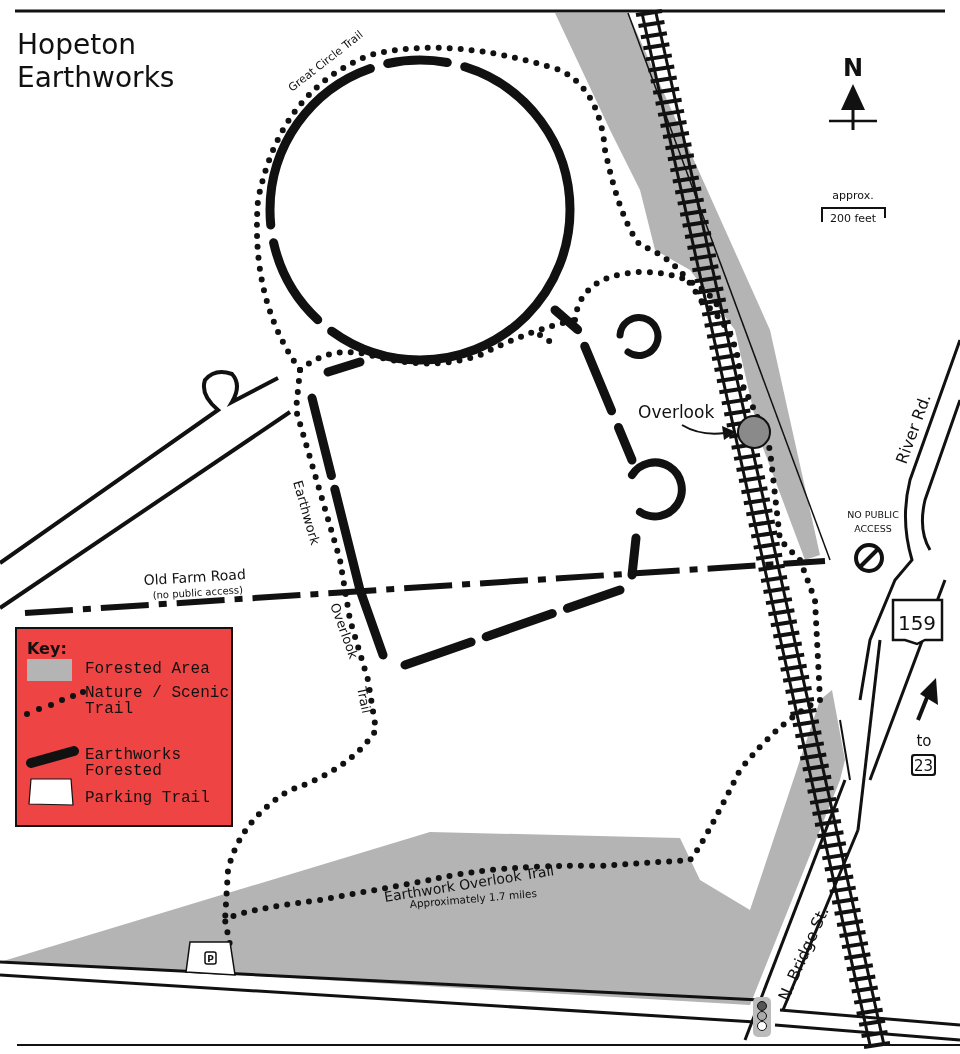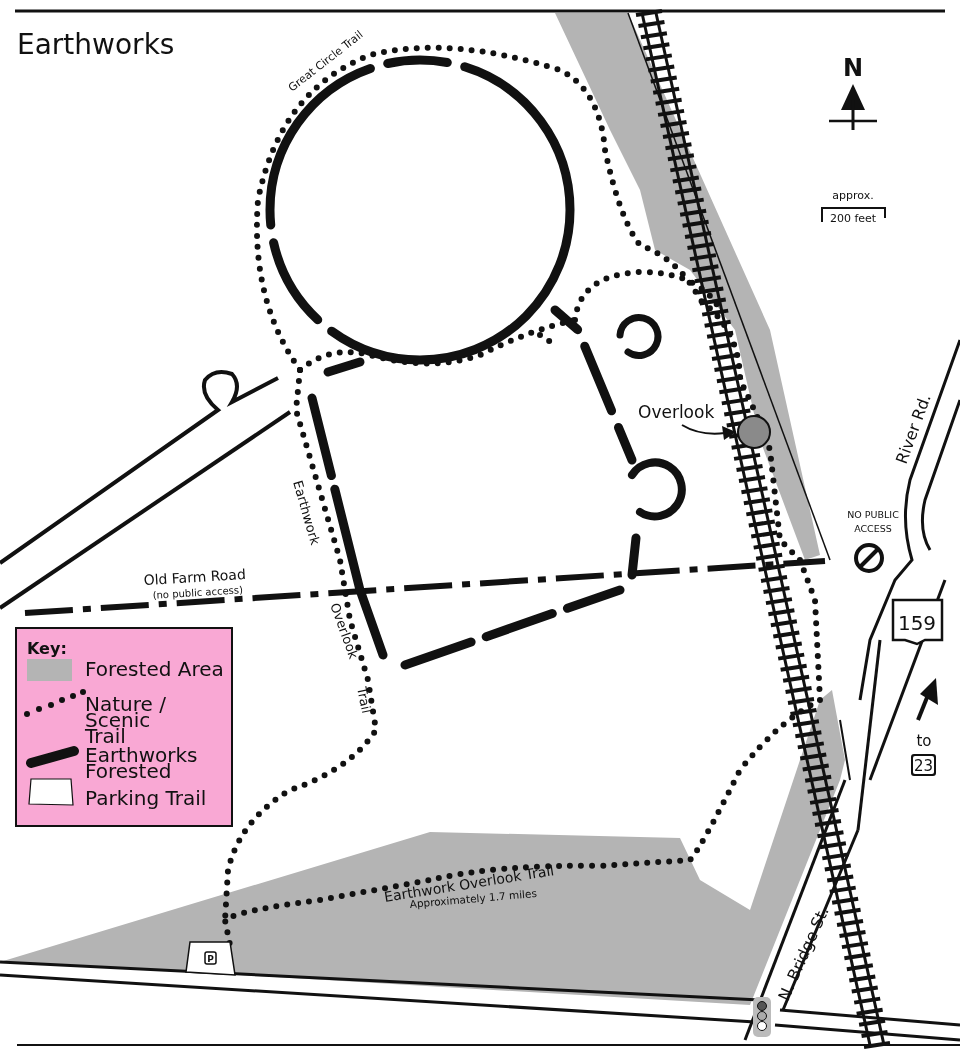--- a/index.html
+++ b/index.html
@@ -1,22 +1,22 @@
 <!DOCTYPE html>
 <html><head>
 <meta charset="utf-8">
 <style>
   html,body{margin:0;padding:0;background:#fff;}
   body{width:960px;height:1054px;position:relative;overflow:hidden;font-family:"DejaVu Sans","Liberation Sans",sans-serif;}
   #map{position:absolute;left:0;top:0;width:960px;height:1054px;}
   .t{font-family:"DejaVu Sans","Liberation Sans",sans-serif;fill:#111;}
   .title{position:absolute;left:17px;top:28px;font-size:28px;line-height:33px;color:#111;font-family:"DejaVu Sans","Liberation Sans",sans-serif;}
-  .key{position:absolute;left:15px;top:627px;width:218px;height:200px;border:2.5px solid #111;background:#f9a8d4;box-sizing:border-box;}
+  .key{position:absolute;left:15px;top:627px;width:218px;height:200px;border:2.5px solid #111;background:#ef4444;box-sizing:border-box;}
   .key .kt{position:absolute;left:10px;top:10px;font-weight:bold;font-size:16px;color:#111;}
-  .key .row{position:absolute;left:68px;font-size:20px;line-height:16px;color:#111;}
+  .key .row{position:absolute;left:68px;font-size:16px;line-height:16px;color:#111;font-family:Liberation Mono, monospace;}
   .key svg{position:absolute;left:0;top:0;}
 </style>
 </head>
 <body>
 
 <svg id="map" width="960" height="1054" viewBox="0 0 960 1054">
 
   <line x1="15" y1="11" x2="945" y2="11" stroke="#111" stroke-width="3"></line>
   <line x1="17" y1="1045" x2="960" y2="1045" stroke="#111" stroke-width="2"></line>
 
@@ -226,35 +226,36 @@
     <line x1="829" y1="121" x2="877" y2="121" stroke="#111" stroke-width="2.5"></line>
   </g>
   <text class="t" x="853" y="199" text-anchor="middle" font-size="11">approx.</text>
   <g>
     <path d="M822,222 L822,208 L885,208 L885,218" fill="none" stroke="#111" stroke-width="2"></path>
     <text class="t" x="853" y="222" text-anchor="middle" font-size="11">200 feet</text>
   </g>
 </svg>
 
 <div class="title">
+  <div>Hopeton</div>
   <div>Earthworks</div>
 </div>
 
 <div class="key">
   <svg width="214" height="196">
     <rect x="10" y="30" width="45" height="22" fill="#b4b4b4"></rect>
     <g fill="#111">
       <circle cx="10" cy="85" r="3"></circle>
         <circle cx="22" cy="80" r="3"></circle>
         <circle cx="34" cy="76" r="3"></circle>
       <circle cx="45" cy="71" r="3"></circle>
         <circle cx="56" cy="67" r="3"></circle>
         <circle cx="66" cy="63" r="3"></circle>
     </g>
     <line x1="14" y1="134" x2="57" y2="122" stroke="#111" stroke-width="10" stroke-linecap="round"></line>
     <path d="M14,150 L54,150 L56,176 L12,175 Z" fill="#fff" stroke="#111" stroke-width="1.2"></path>
   </svg>
   <div class="kt">Key:</div>
   <div class="row" style="top:32px"><span>Forested Area</span></div>
-  <div class="row" style="top:67px"><span>Nature / Scenic</span><br><span>Trail</span></div>
+  <div class="row" style="top:56px"><span>Nature / Scenic</span><br><span>Trail</span></div>
   <div class="row" style="top:118px"><span>Earthworks</span><br><span>Forested</span></div>
   <div class="row" style="top:161px"><span>Parking Trail</span></div>
 </div>
 
 </body></html>

